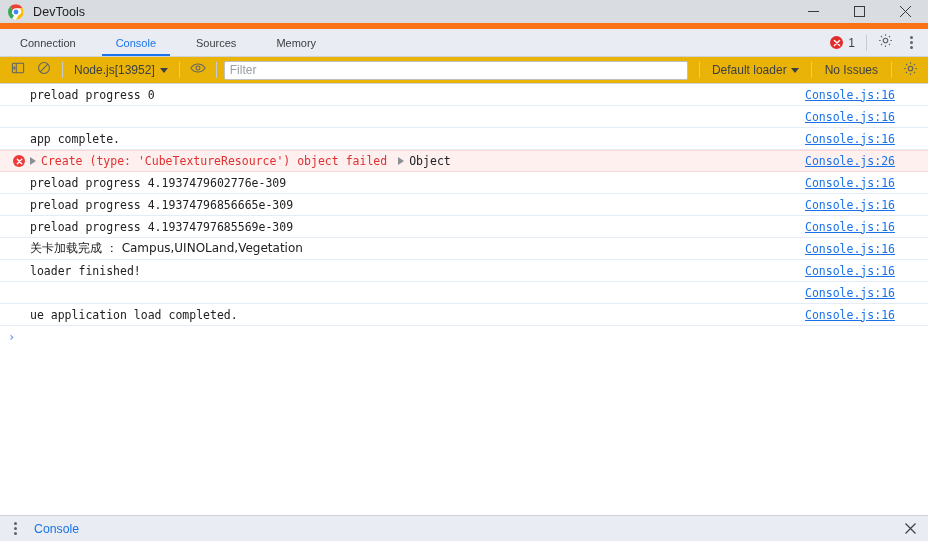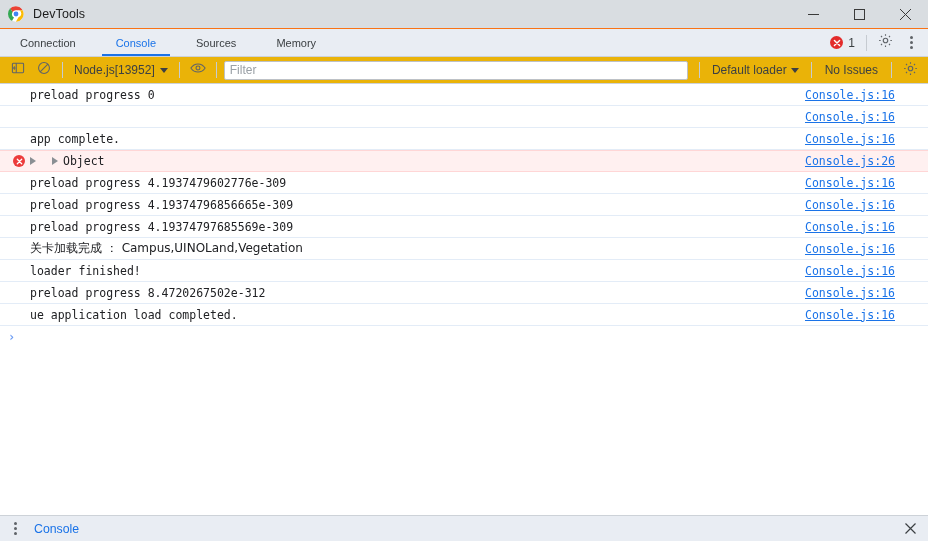--- a/index.html
+++ b/index.html
@@ -17,21 +17,21 @@
     display: flex; flex-direction: column;
     background: #fff;
   }
 
   
   .titlebar {
     height: 29px;
     background: #d9dde1;
     display: flex; align-items: center;
     flex: 0 0 29px;
-    border-bottom: 1px solid #f97316;
+    border-bottom: 6px solid #f97316;
   }
   .title-left { display:flex; align-items:center; padding-left:8px; gap:9px; }
   .chrome-logo { width:16px; height:16px; position:relative; border-radius:50%; overflow:hidden; display:block; }
   .title-text { font-size:12.5px; color:#1c1c1c; letter-spacing:.1px; }
   .title-right { margin-left:auto; display:flex; height:29px; }
   .win-btn {
     width:46px; height:29px;
     display:flex; align-items:center; justify-content:center;
     color:#3a3a3a;
   }
@@ -339,20 +339,21 @@
         </div>
         <div class="msg error">
           <span class="gutter">
             <span class="err-icon">
               <svg width="7" height="7" viewBox="0 0 8 8">
                 <path d="M1.5 1.5l5 5M6.5 1.5l-5 5" stroke="#fff" stroke-width="1.5" stroke-linecap="round"></path>
               </svg>
             </span>
           </span>
           <span class="tri"></span>
+          <span class="msg-text">Create (type: 'CubeTextureResource') object failed</span>
           <span class="obj-part">
             <span class="tri"></span>
             <span>Object</span>
           </span>
           <a class="src-link">Console.js:26</a>
         </div>
         <div class="msg">
           <span class="gutter"></span>
           <span class="msg-text">preload progress 4.1937479602776e-309</span>
           <a class="src-link">Console.js:16</a>
@@ -372,21 +373,20 @@
           <span class="msg-text cjk">关卡加载完成 ：  Campus,UINOLand,Vegetation</span>
           <a class="src-link">Console.js:16</a>
         </div>
         <div class="msg">
           <span class="gutter"></span>
           <span class="msg-text">loader finished!</span>
           <a class="src-link">Console.js:16</a>
         </div>
         <div class="msg">
           <span class="gutter"></span>
-          <span class="msg-text">preload progress 8.4720267502e-312</span>
           <a class="src-link">Console.js:16</a>
         </div>
         <div class="msg">
           <span class="gutter"></span>
           <span class="msg-text">ue application load completed.</span>
           <a class="src-link">Console.js:16</a>
         </div>
       </div>
     <div class="prompt-row">
       <span class="prompt-chevron">›</span>

